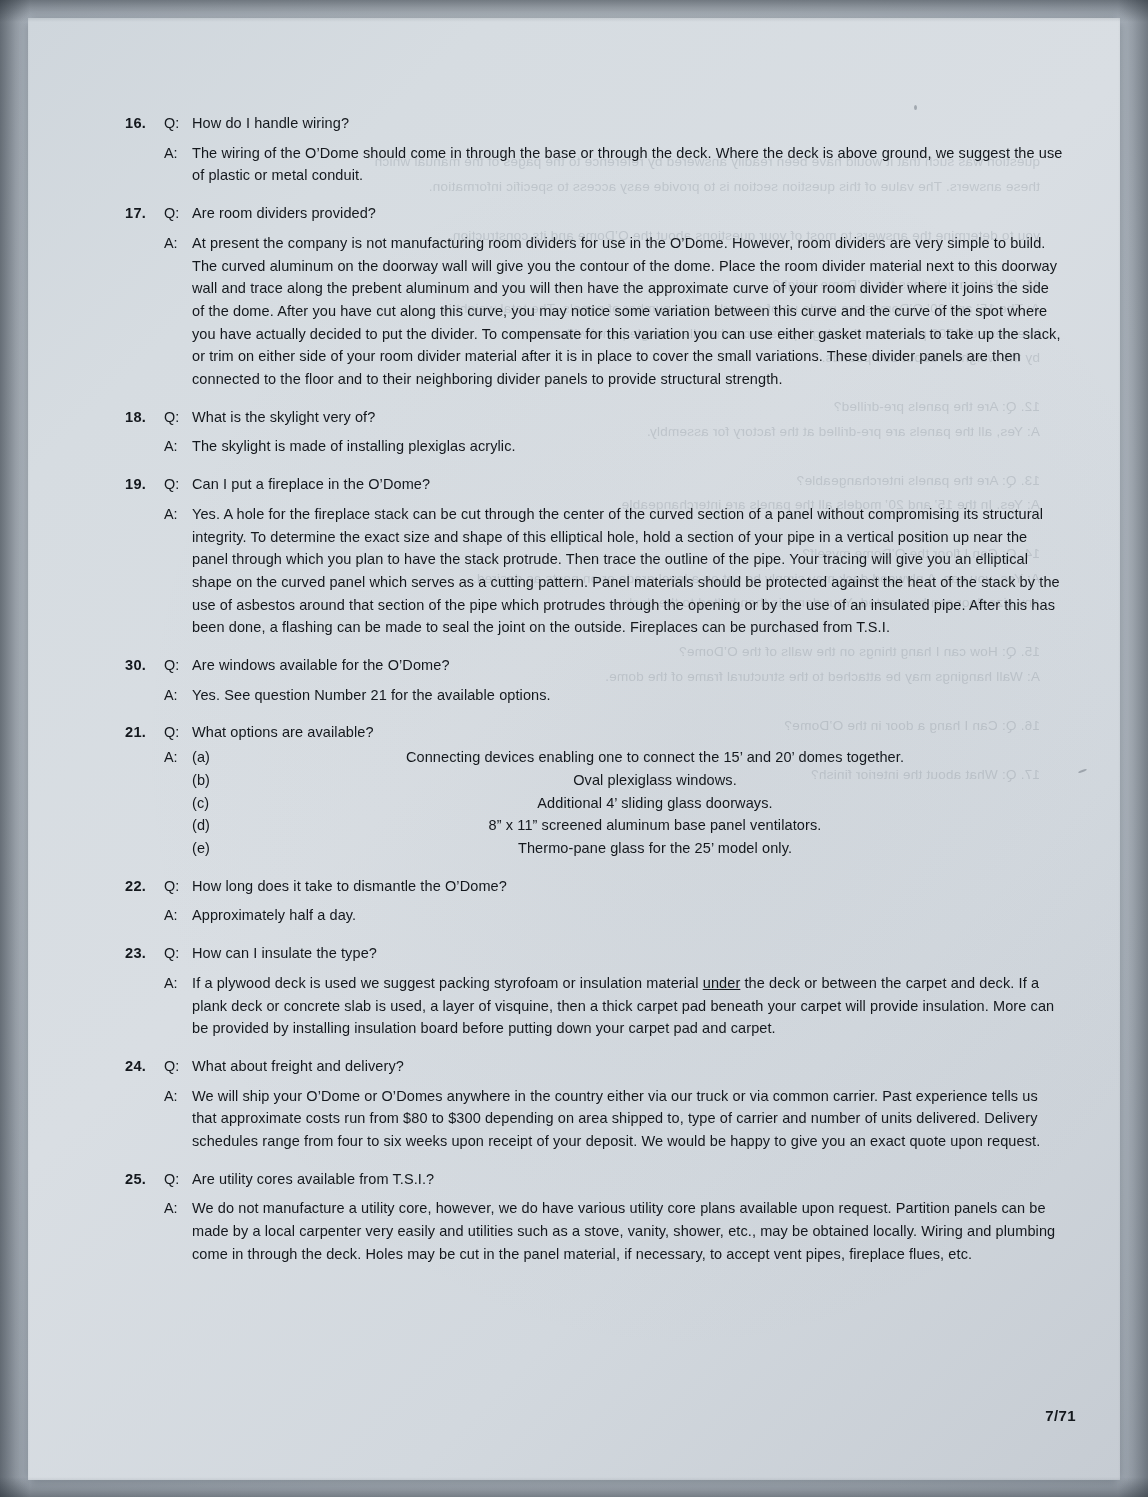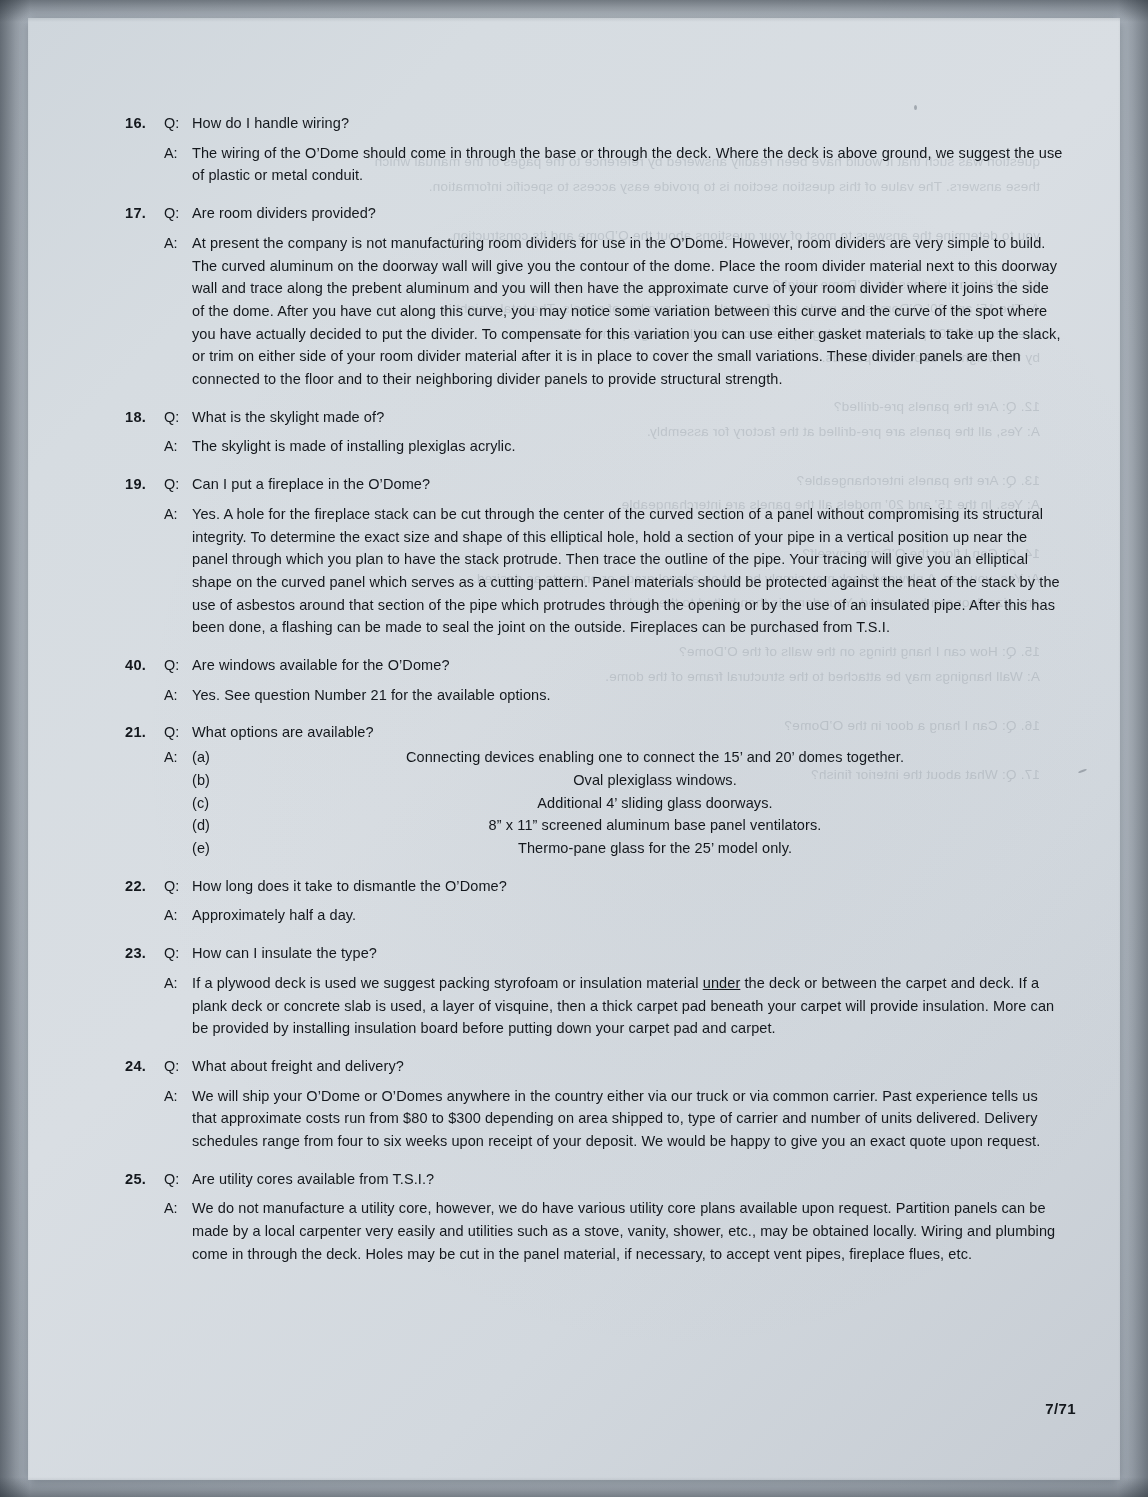--- a/index.html
+++ b/index.html
@@ -133,21 +133,21 @@
     width: 54px;
     flex: 0 0 54px;
   }
   .opt-text { flex: 1; text-align: center; }
 
   u.underline-word { text-decoration: underline; }
 
   .page-number {
     position: absolute;
     right: 72px;
-    bottom: 80px;
+    bottom: 73px;
     font-size: 15px;
     font-weight: bold;
     letter-spacing: 0.4px;
     color: #14181d;
   }
   .speck {
     position: absolute;
     background: rgba(60,70,80,0.35);
     border-radius: 50%;
   }
@@ -213,21 +213,21 @@
         <div class="num"></div>
         <div class="tag">A:</div>
         <div class="body">At present the company is not manufacturing room dividers for use in the O’Dome. However, room dividers are very simple to build. The curved aluminum on the doorway wall will give you the contour of the dome. Place the room divider material next to this doorway wall and trace along the prebent aluminum and you will then have the approximate curve of your room divider where it joins the side of the dome. After you have cut along this curve, you may notice some variation between this curve and the curve of the spot where you have actually decided to put the divider. To compensate for this variation you can use either gasket materials to take up the slack, or trim on either side of your room divider material after it is in place to cover the small variations. These divider panels are then connected to the floor and to their neighboring divider panels to provide structural strength.</div>
       </div>
     </div>
 
     <div class="qa-group">
       <div class="qa q-row">
         <div class="num">18.</div>
         <div class="tag">Q:</div>
-        <div class="body">What is the skylight made of?</div>
+        <div class="body">What is the skylight very of?</div>
       </div>
       <div class="qa a-row">
         <div class="num"></div>
         <div class="tag">A:</div>
         <div class="body">The skylight is made of installing plexiglas acrylic.</div>
       </div>
     </div>
 
     <div class="qa-group">
       <div class="qa q-row">
@@ -237,21 +237,21 @@
       </div>
       <div class="qa a-row">
         <div class="num"></div>
         <div class="tag">A:</div>
         <div class="body">Yes. A hole for the fireplace stack can be cut through the center of the curved section of a panel without compromising its structural integrity. To determine the exact size and shape of this elliptical hole, hold a section of your pipe in a vertical position up near the panel through which you plan to have the stack protrude. Then trace the outline of the pipe. Your tracing will give you an elliptical shape on the curved panel which serves as a cutting pattern. Panel materials should be protected against the heat of the stack by the use of asbestos around that section of the pipe which protrudes through the opening or by the use of an insulated pipe. After this has been done, a flashing can be made to seal the joint on the outside. Fireplaces can be purchased from T.S.I.</div>
       </div>
     </div>
 
     <div class="qa-group">
       <div class="qa q-row">
-        <div class="num">40.</div>
+        <div class="num">30.</div>
         <div class="tag">Q:</div>
         <div class="body">Are windows available for the O’Dome?</div>
       </div>
       <div class="qa a-row">
         <div class="num"></div>
         <div class="tag">A:</div>
         <div class="body">Yes. See question Number 21 for the available options.</div>
       </div>
     </div>
 

